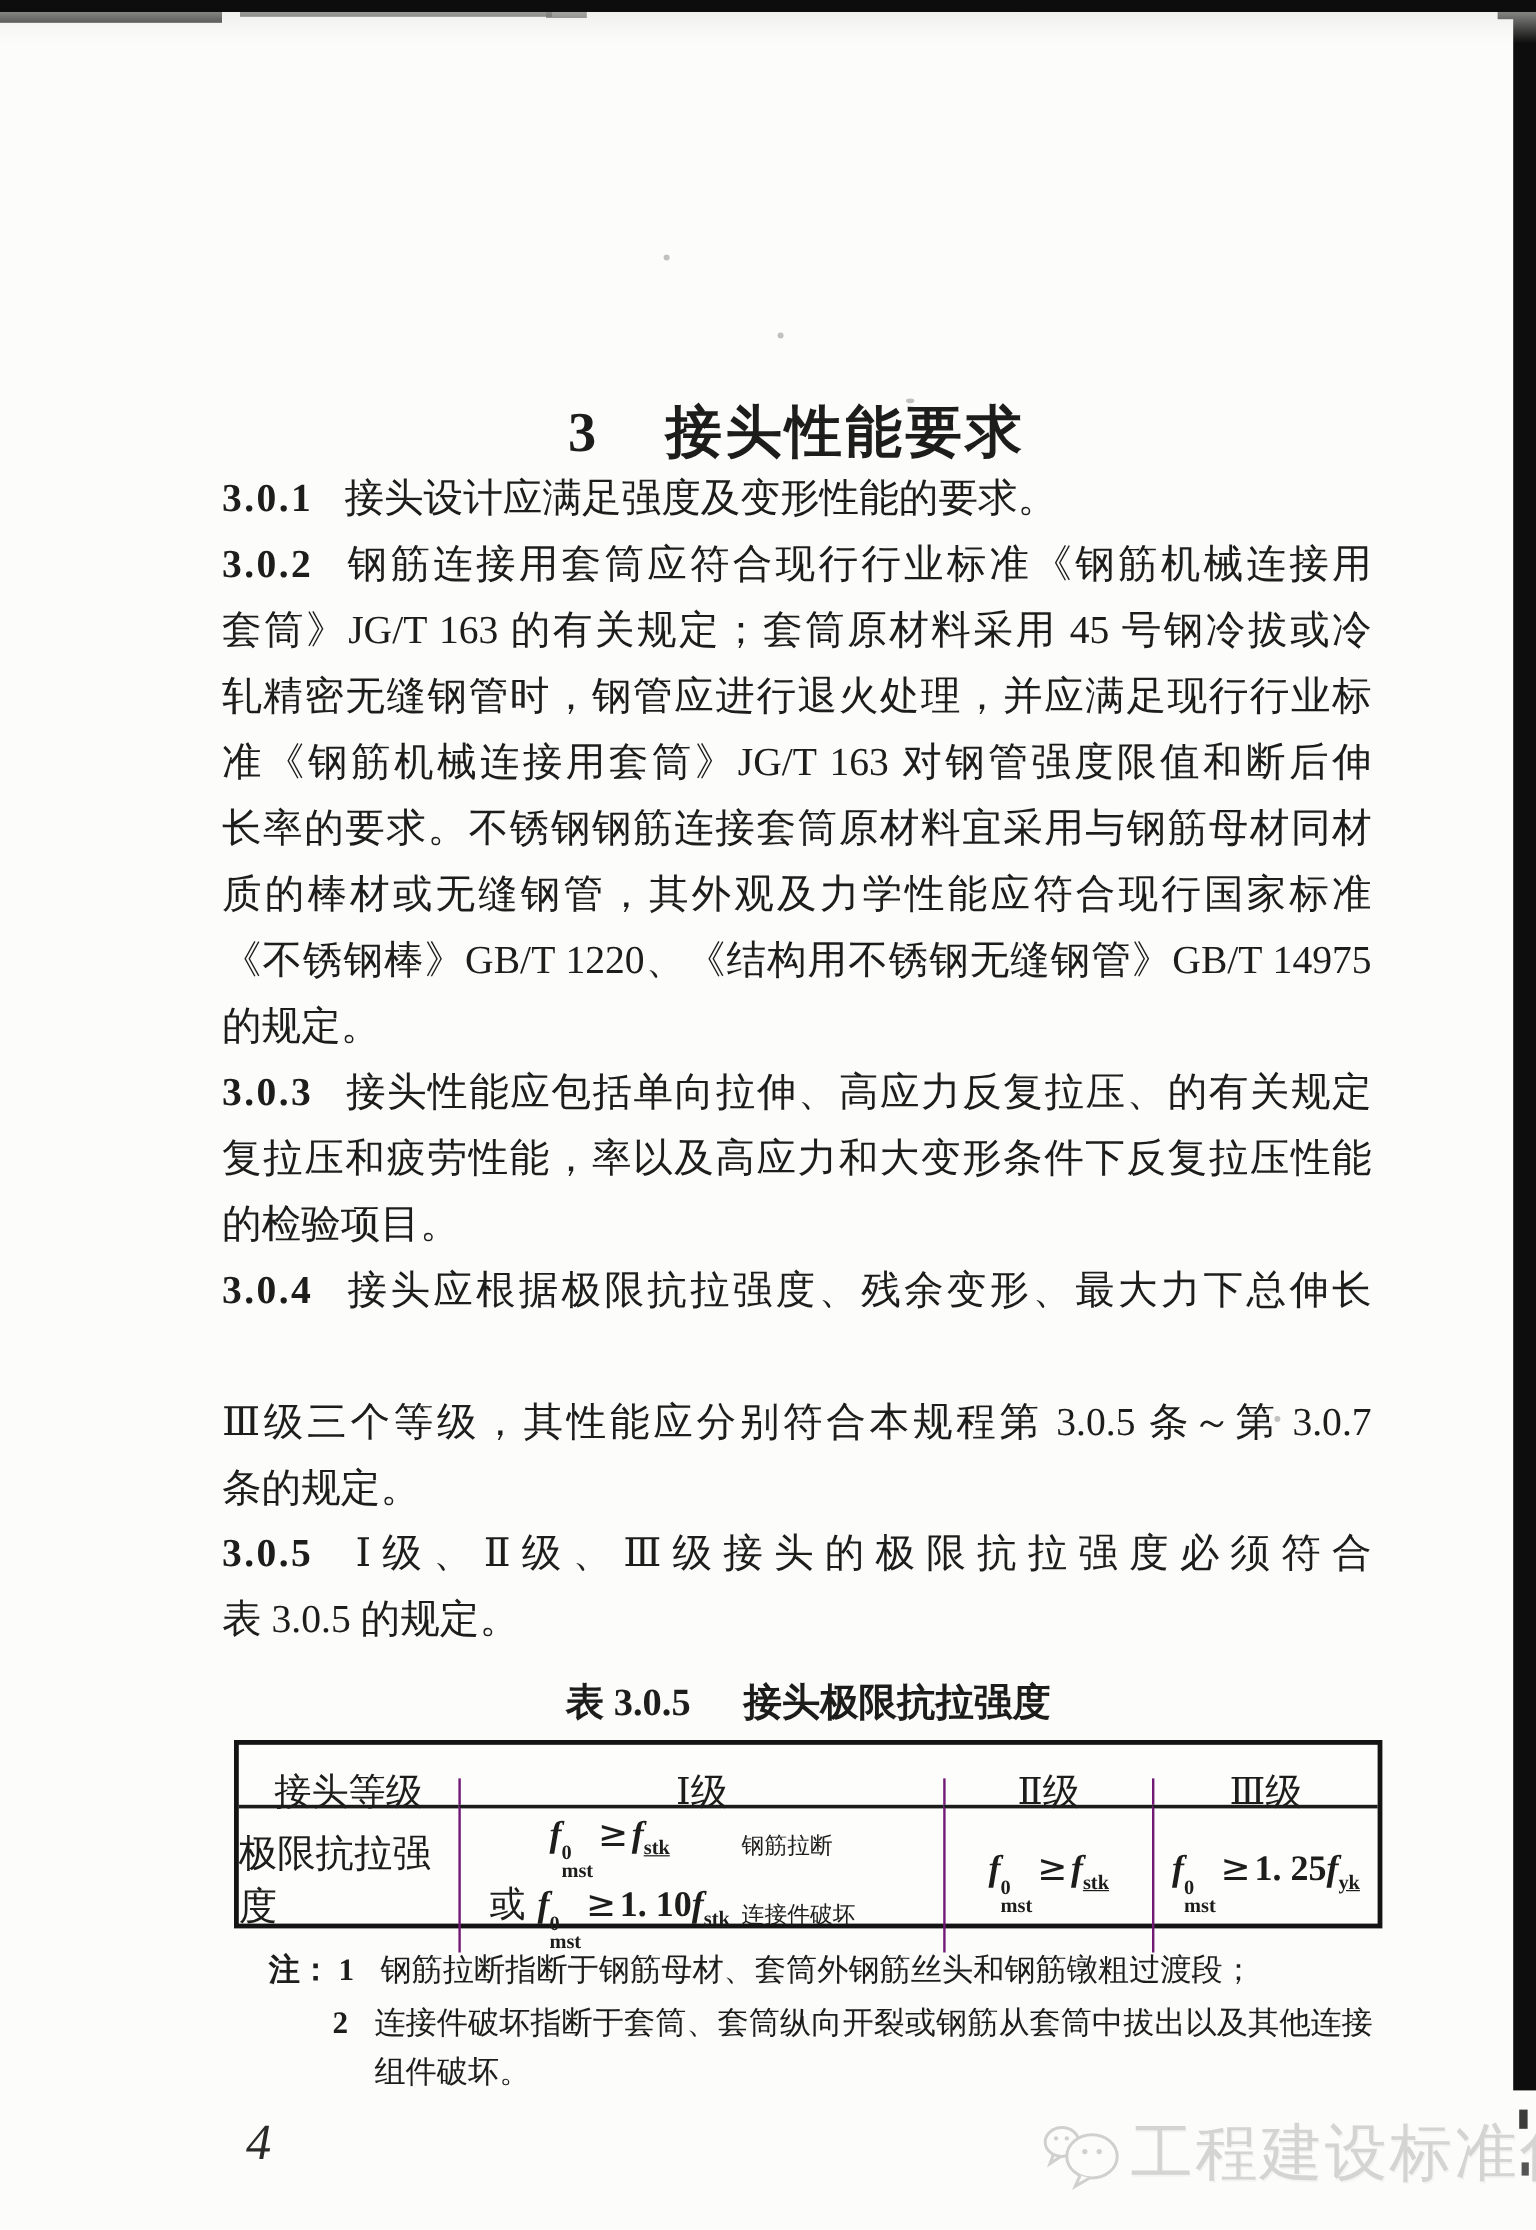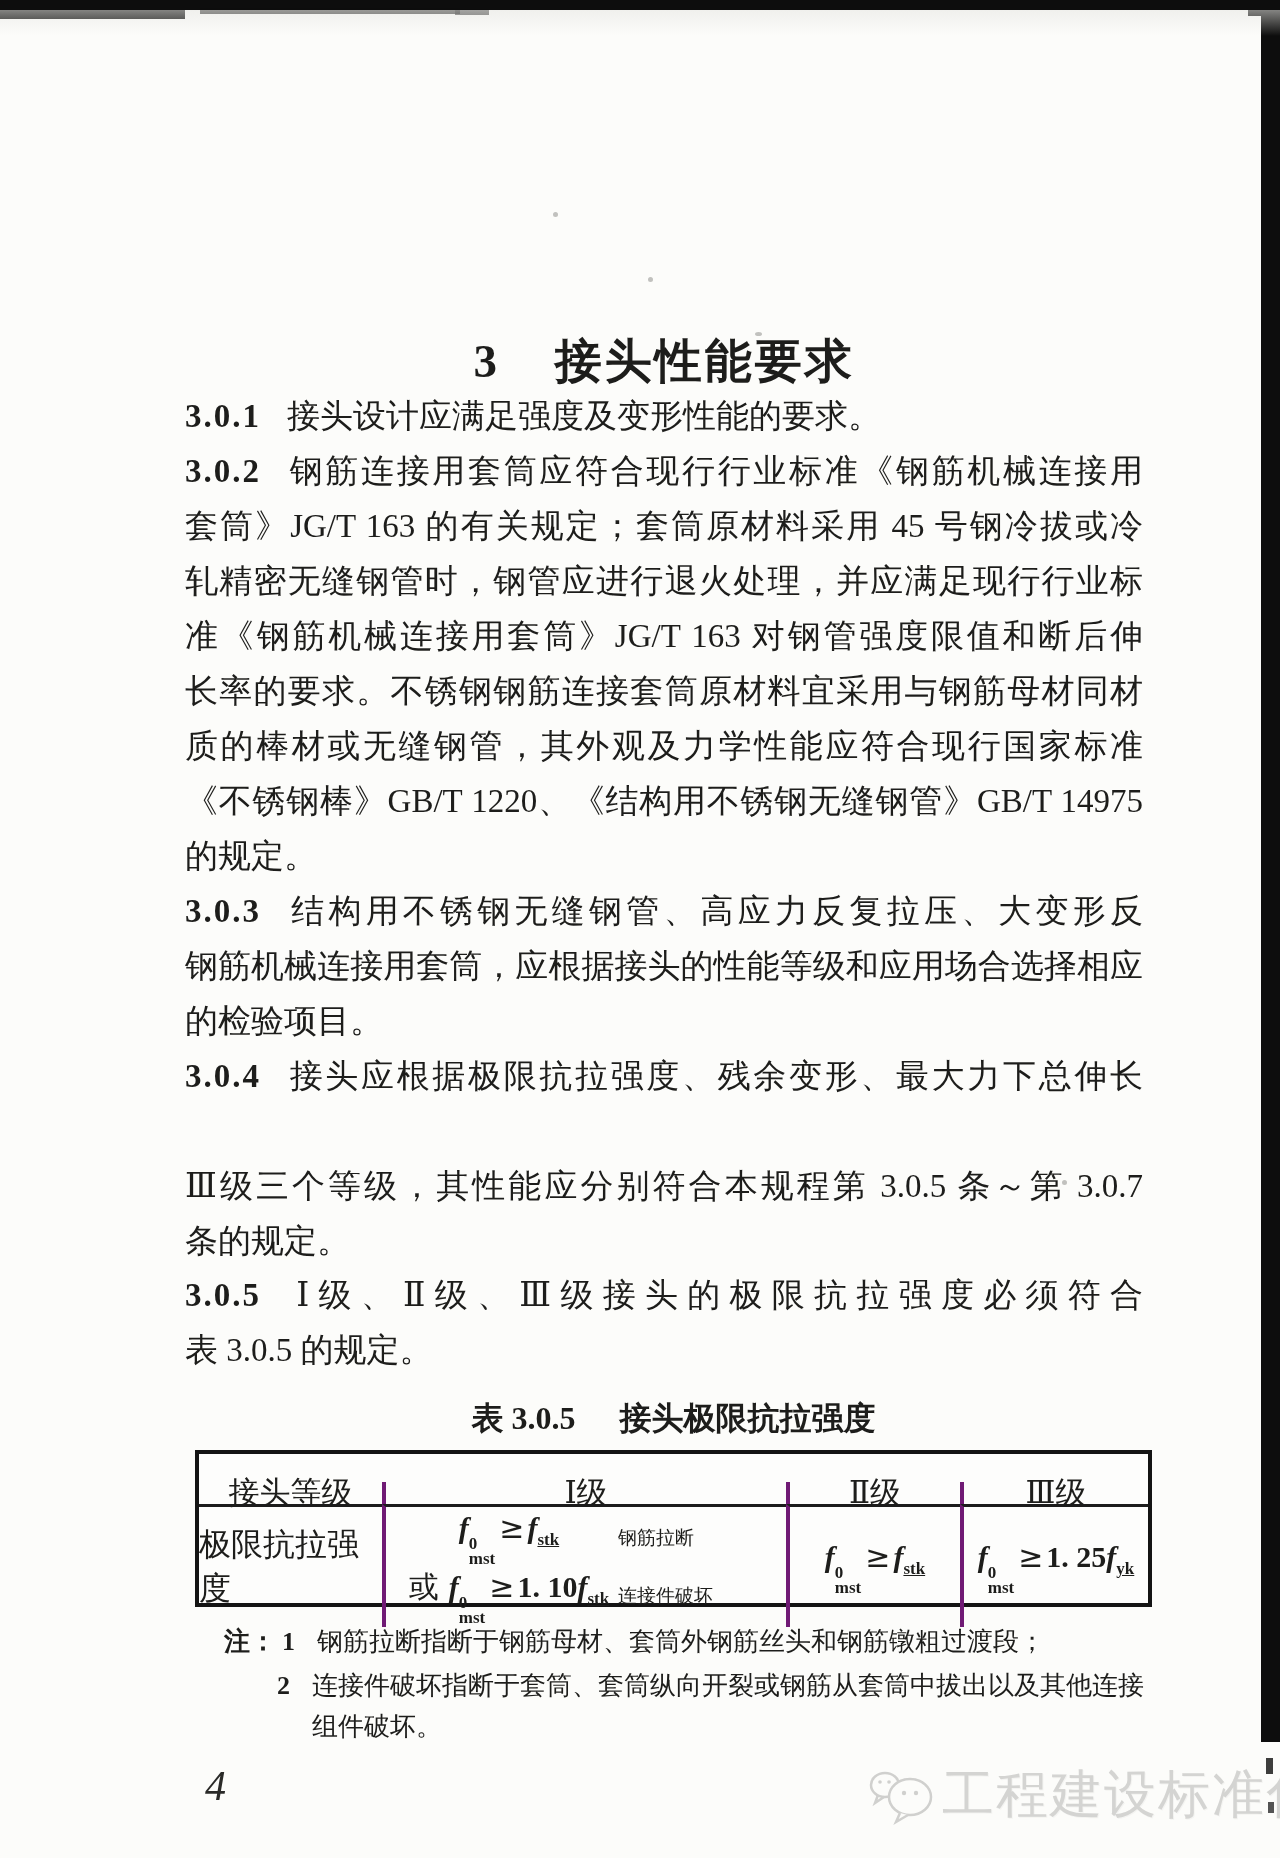--- a/index.html
+++ b/index.html
@@ -34,21 +34,21 @@
     text-align:center;font-size:32px;font-weight:bold;line-height:40px;white-space:nowrap;
   }
   .tcaption .gap{margin-left:36px;}
   
   .tbl{
     position:absolute;left:195px;top:1450px;width:957px;height:157px;
     box-sizing:border-box;border:4px solid #141414;background:#fdfdfc;
     display:grid;grid-template-columns:183px 404px 174px 1fr;grid-template-rows:50px 1fr;
   }
   .tbl>div{
-    box-sizing:border-box;border-left:4px solid #701a75;border-top:3px solid #1c1c1c;
+    box-sizing:border-box;border-left:2px solid #701a75;border-top:3px solid #1c1c1c;
     display:flex;align-items:center;justify-content:center;font-size:31px;
   }
   .tbl>div.r1{border-top:none;margin-top:28px;}
   .tbl>div.c1{border-left:none;}
   .g1cell{padding:2px 8px 2px 14px;}
   .g1grid{display:grid;width:100%;height:100%;grid-template-columns:1fr 160px;grid-template-rows:1fr 1fr;align-items:center;}
   .g1grid .fwrap{display:flex;justify-content:center;align-items:center;}
   .g1grid .mode{font-size:19px;white-space:nowrap;}
   
   .fx{font-size:30px;white-space:nowrap;font-weight:bold;}
@@ -96,22 +96,22 @@
 
   <div class="bline" style="top:393px;"><b class="cnum">3.0.1</b><span>接头设计应满足强度及变形性能的要求。</span></div>
   <div class="bline j" style="top:448px;"><b class="cnum">3.0.2</b><span>钢筋连接用套筒应符合现行行业标准《钢筋机械连接用</span></div>
   <div class="bline j" style="top:503px;"><span>套筒》JG/T 163 的有关规定；套筒原材料采用 45 号钢冷拔或冷</span></div>
   <div class="bline j" style="top:558px;"><span>轧精密无缝钢管时，钢管应进行退火处理，并应满足现行行业标</span></div>
   <div class="bline j" style="top:613px;"><span>准《钢筋机械连接用套筒》JG/T 163 对钢管强度限值和断后伸</span></div>
   <div class="bline j" style="top:723px;"><span>质的棒材或无缝钢管，其外观及力学性能应符合现行国家标准</span></div>
   <div class="bline j" style="top:668px;"><span>长率的要求。不锈钢钢筋连接套筒原材料宜采用与钢筋母材同材</span></div>
   <div class="bline j" style="top:778px;"><span>《不锈钢棒》GB/T 1220、《结构用不锈钢无缝钢管》GB/T 14975</span></div>
   <div class="bline" style="top:833px;"><span>的规定。</span></div>
-  <div class="bline j" style="top:888px;"><b class="cnum">3.0.3</b><span>结构用不锈钢无缝钢管、高应力反复拉压、大变形反</span></div>
-  <div class="bline j" style="top:943px;"><span>钢筋机械连接用套筒，应根据接头的性能等级和应用场合选择相应</span></div>
+  <div class="bline j" style="top:888px;"><b class="cnum">3.0.3</b><span>接头性能应包括单向拉伸、高应力反复拉压、的有关规定</span></div>
+  <div class="bline j" style="top:943px;"><span>复拉压和疲劳性能，率以及高应力和大变形条件下反复拉压性能</span></div>
   <div class="bline" style="top:998px;"><span>的检验项目。</span></div>
   <div class="bline j" style="top:1053px;"><b class="cnum">3.0.4</b><span>接头应根据极限抗拉强度、残余变形、最大力下总伸长</span></div>
   <div class="bline j" style="top:1163px;"><span>Ⅲ级三个等级，其性能应分别符合本规程第 3.0.5 条～第 3.0.7</span></div>
   <div class="bline" style="top:1218px;"><span>条的规定。</span></div>
   <div class="bline j" style="top:1272px;"><b class="cnum">3.0.5</b><span>Ⅰ级、Ⅱ级、Ⅲ级接头的极限抗拉强度必须符合</span></div>
   <div class="bline" style="top:1327px;"><span>表 3.0.5 的规定。</span></div>
 
   <div class="tcaption">
     <span>表 3.0.5</span>
     <span class="gap">接头极限抗拉强度</span>

